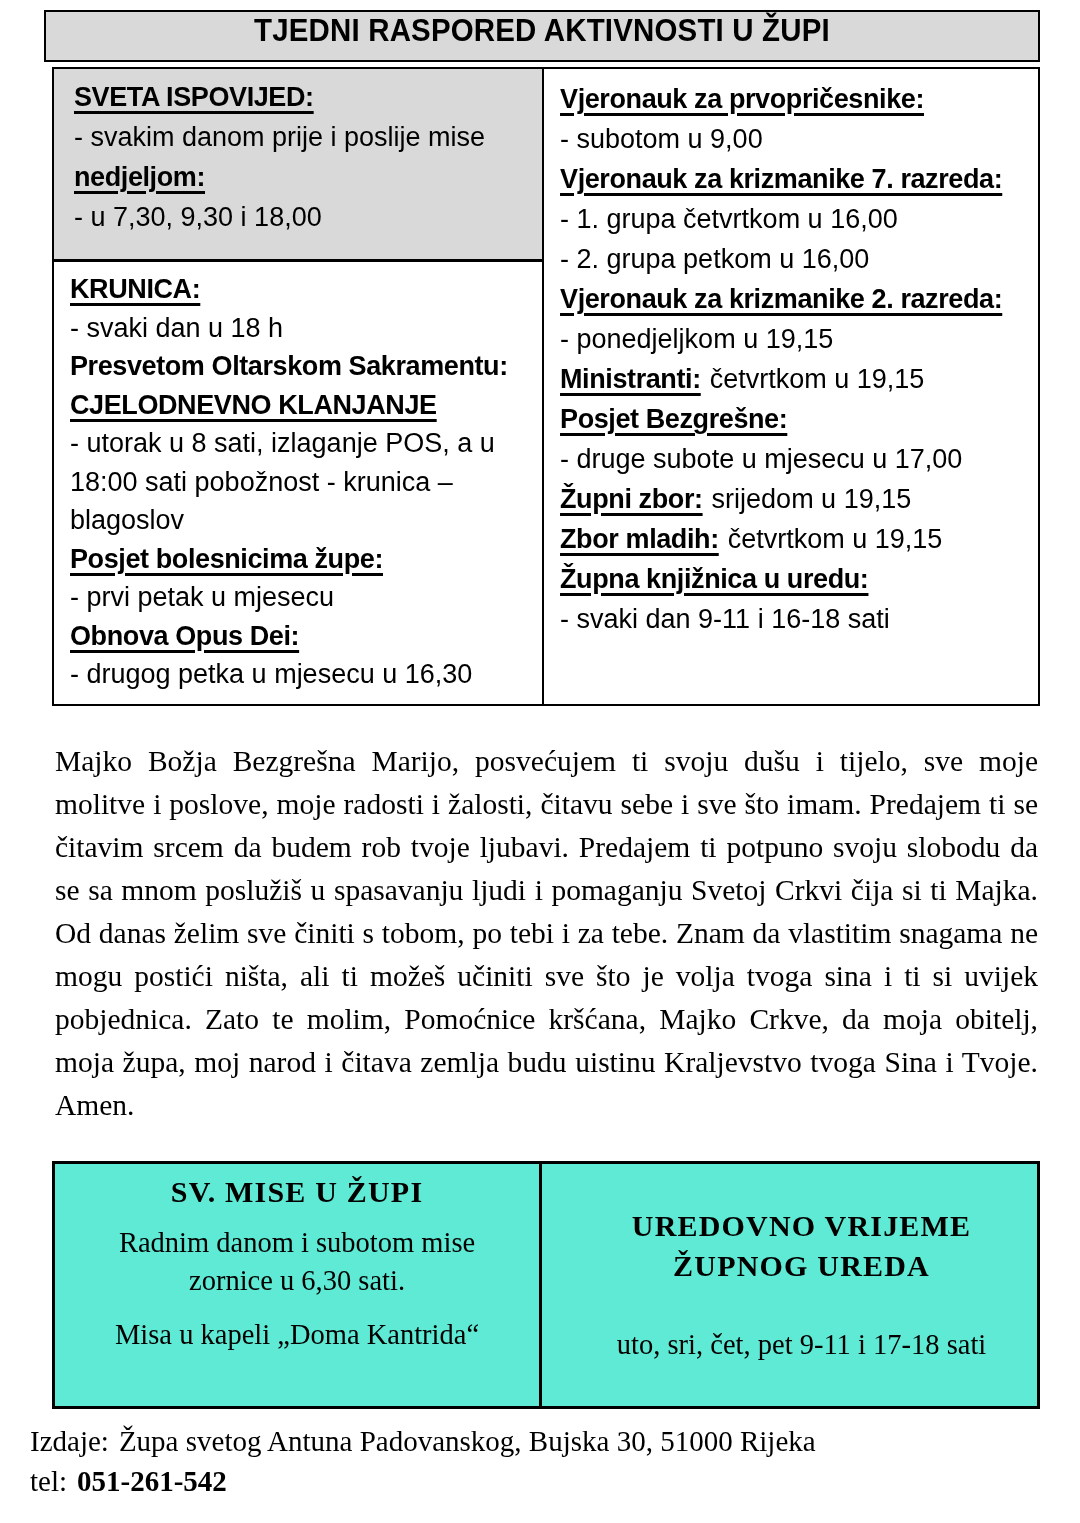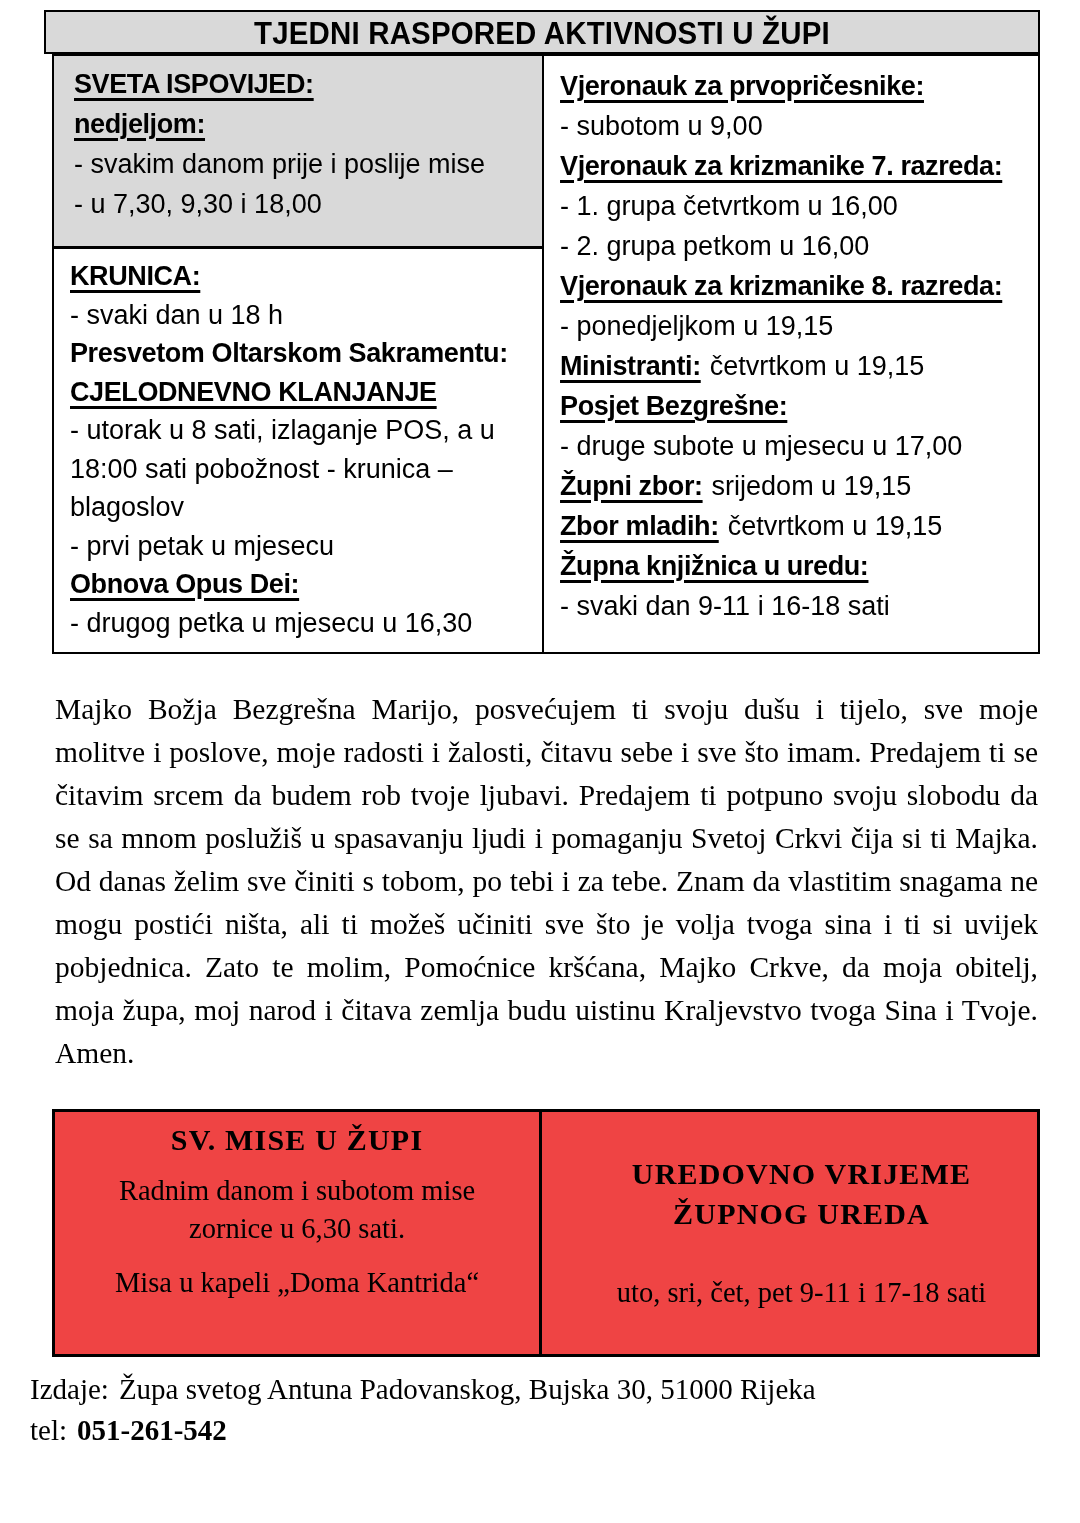--- a/index.html
+++ b/index.html
@@ -9,24 +9,25 @@
     min-height: 1523px;
     font-family: "Liberation Sans", sans-serif;
     color: #000;
   }
   .page { padding: 10px 40px 14px 44px; }
 
   
   .title-box {
     border: 2px solid #000;
     background: #d9d9d9;
-    height: 44px;
-    display: flex;
-    align-items: flex-end;
+    height: 52px;
+    display: flex;
+    align-items: flex-start;
     justify-content: center;
+    margin-bottom: 5px;
   }
   .title-box .title {
     font-weight: 700;
     font-size: 32px;
     letter-spacing: 0.2px;
     transform: scaleX(0.92);
     white-space: nowrap;
   }
 
   
@@ -75,21 +76,21 @@
     line-height: 43px;
     text-align: justify;
     margin: 34px 2px 0 11px;
   }
 
   
   .bottom {
     display: flex;
     border: 3px solid #000;
     margin: 34px 0 0 8px;
-    background: #ef4444;
+    background: #5eead4;
     min-height: 248px;
     font-family: "Liberation Serif", serif;
     font-size: 28.5px;
     line-height: 38px;
     gap: 24px;
   }
   .bcell-left {
     width: 49.6%;
     border-right: 3px solid #000;
     text-align: center;
@@ -133,45 +134,46 @@
 
   <div class="title-box">
     <span class="title">TJEDNI RASPORED AKTIVNOSTI U ŽUPI</span>
   </div>
 
   <div class="sched">
     <div class="col-left">
       <div class="cell cell-confession">
 
       <div class="line line-heading"><span class="lbl">SVETA ISPOVIJED:</span></div>
+          <div class="line line-body"><span class="rest">- svakim danom prije i poslije mise</span></div>
           <div class="line line-heading"><span class="lbl">nedjeljom:</span></div>
-          <div class="line line-body"><span class="rest">- svakim danom prije i poslije mise</span></div>
           <div class="line line-body"><span class="rest">- u 7,30, 9,30 i 18,00</span></div>
         </div>
       <div class="cell cell-rosary">
 
       <div class="line line-heading"><span class="lbl">KRUNICA:</span></div>
           <div class="line line-body"><span class="rest">- svaki dan u 18 h</span></div>
           <div class="line line-bold"><span class="lbl">Presvetom Oltarskom Sakramentu:</span></div>
           <div class="line line-heading"><span class="lbl">CJELODNEVNO KLANJANJE</span></div>
           <div class="line line-body"><span class="rest">- utorak u 8 sati, izlaganje POS, a u 18:00 sati pobožnost - krunica – blagoslov</span></div>
+          <div class="line line-heading"><span class="lbl">Posjet bolesnicima župe:</span></div>
           <div class="line line-body"><span class="rest">- prvi petak u mjesecu</span></div>
           <div class="line line-heading"><span class="lbl">Obnova Opus Dei:</span></div>
           <div class="line line-body"><span class="rest">- drugog petka u mjesecu u 16,30</span></div>
         </div>
     </div>
     <div class="col-right">
       <div class="cell cell-catechism">
 
       <div class="line line-heading"><span class="lbl">Vjeronauk za prvopričesnike:</span></div>
           <div class="line line-body"><span class="rest">- subotom u 9,00</span></div>
           <div class="line line-heading"><span class="lbl">Vjeronauk za krizmanike 7. razreda:</span></div>
           <div class="line line-body"><span class="rest">- 1. grupa četvrtkom u 16,00</span></div>
           <div class="line line-body"><span class="rest">- 2. grupa petkom u 16,00</span></div>
-          <div class="line line-heading"><span class="lbl">Vjeronauk za krizmanike 8. razreda:</span></div>
+          <div class="line line-heading"><span class="lbl">Vjeronauk za krizmanike 2. razreda:</span></div>
           <div class="line line-body"><span class="rest">- ponedjeljkom u 19,15</span></div>
           <div class="line line-mixed"><span class="lbl">Ministranti:</span><span class="rest">četvrtkom u 19,15</span></div>
           <div class="line line-heading"><span class="lbl">Posjet Bezgrešne:</span></div>
           <div class="line line-body"><span class="rest">- druge subote u mjesecu u 17,00</span></div>
           <div class="line line-mixed"><span class="lbl">Župni zbor:</span><span class="rest">srijedom u 19,15</span></div>
           <div class="line line-mixed"><span class="lbl">Zbor mladih:</span><span class="rest">četvrtkom u 19,15</span></div>
           <div class="line line-heading"><span class="lbl">Župna knjižnica u uredu:</span></div>
           <div class="line line-body"><span class="rest">- svaki dan 9-11 i 16-18 sati</span></div>
         </div>
     </div>

